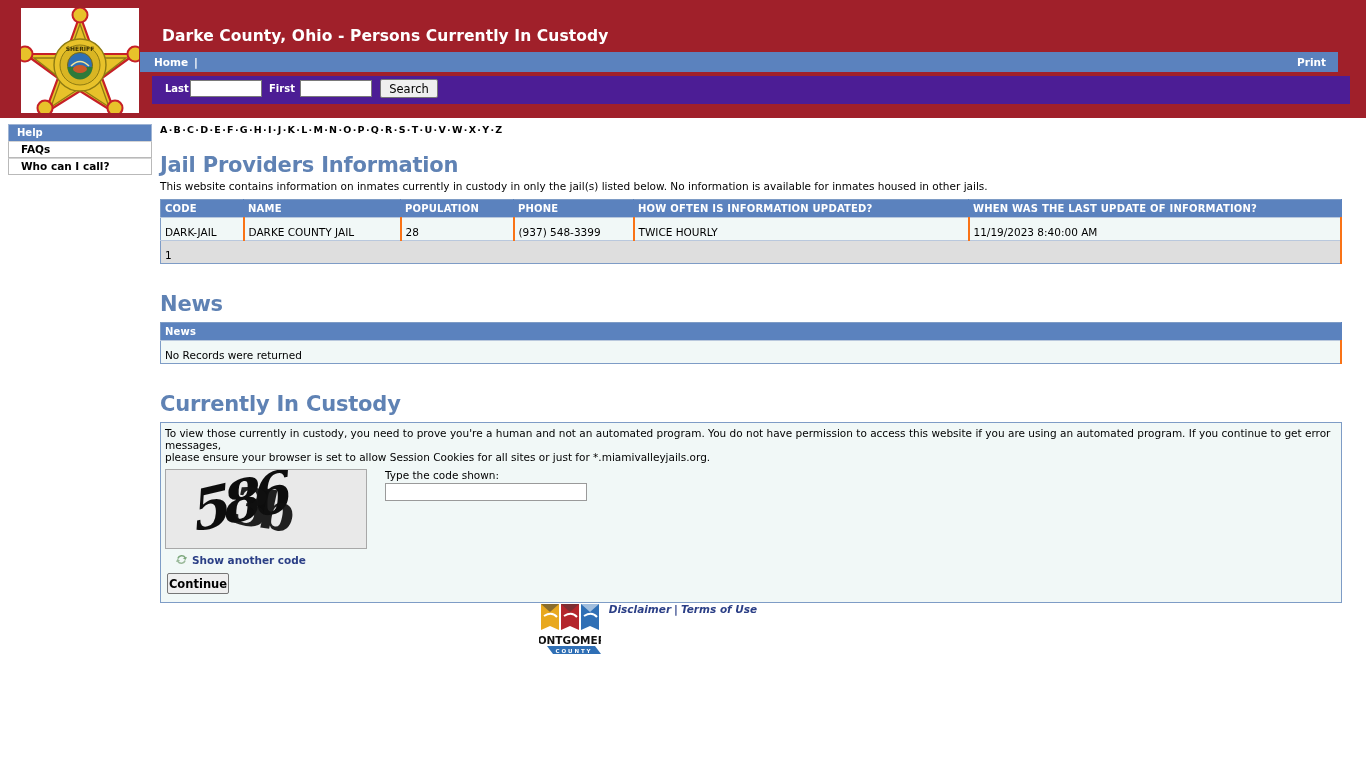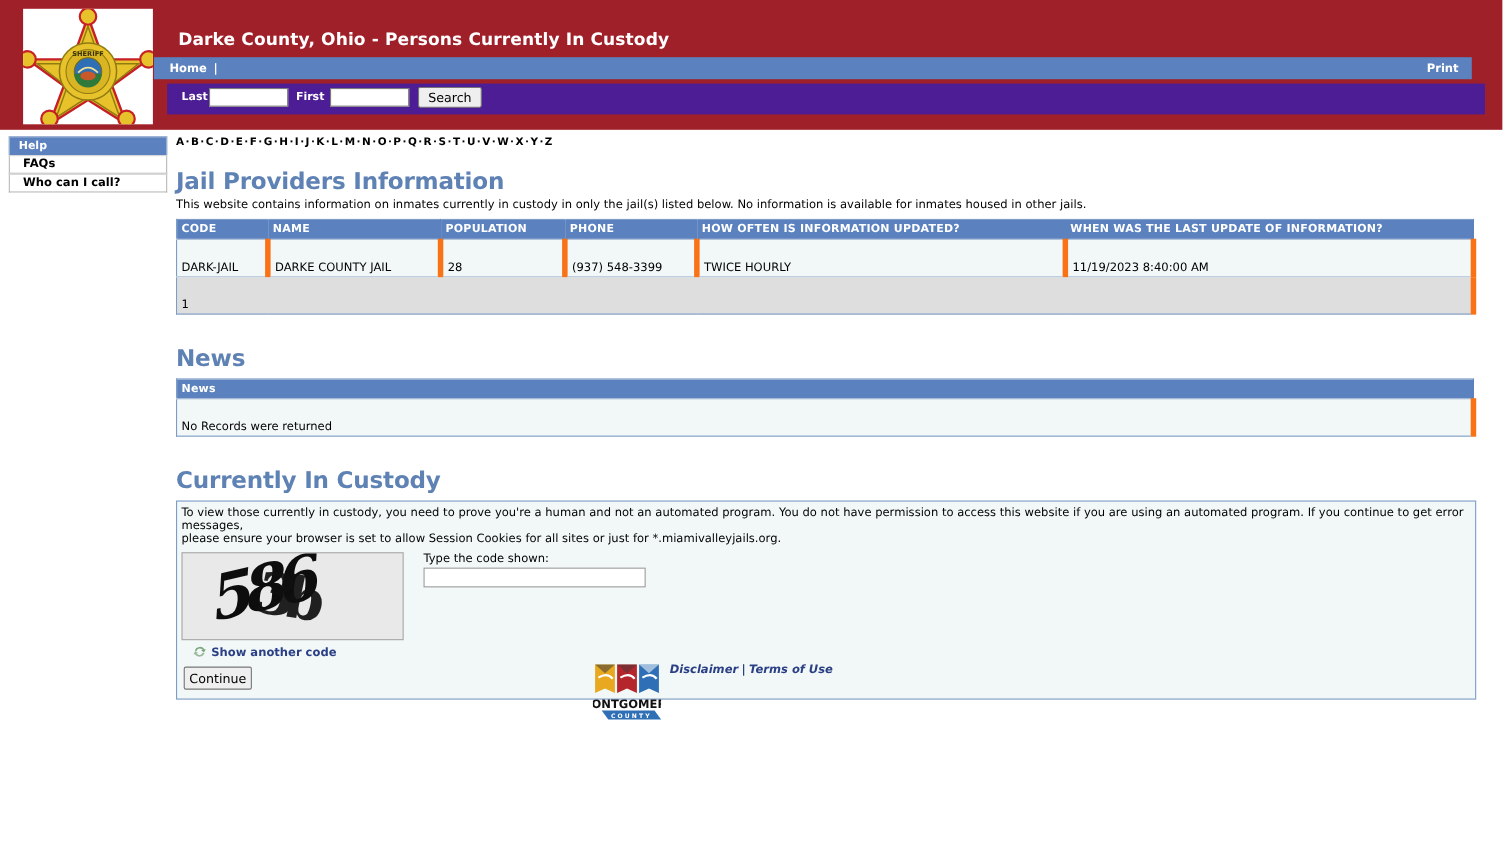--- a/index.html
+++ b/index.html
@@ -211,22 +211,22 @@
     font-size: 10px;
     text-align: left;
     padding: 2px 0 2px 4px;
     border-right: 1px solid #5b82be;
     letter-spacing: 0.2px;
     height: 13px;
   }
   table.grid td {
     background: #f1f8f7;
     color: #000;
-    padding: 18px 0 2px 4px;
-    border-right: 5px solid #f97316;
+    padding: 7px 0 2px 4px;
+    border-right: 2px solid #f97316;
     border-top: 1px solid #b9c8dd;
     height: 13px;
     font-size: 10.5px;
   }
   table.grid tr.footer-row td {
     background: #dedede;
     border-top: 1px solid #b9c8dd;
     font-size: 10.5px;
   }
   .news-head th { font-size: 10px; }
@@ -318,20 +318,21 @@
     width: 62px;
     height: 21px;
     background: #efefef;
     border: 1px solid #767676;
     border-radius: 2px;
     font-family: "DejaVu Sans", "Liberation Sans", sans-serif;
     font-size: 11.5px;
     color: #000;
     cursor: pointer;
     padding: 0;
+    font-weight: bold;
   }
 
   
   .footer {
     position: absolute;
     left: 0;
     top: 596px;
     width: 1366px;
     text-align: center;
   }

